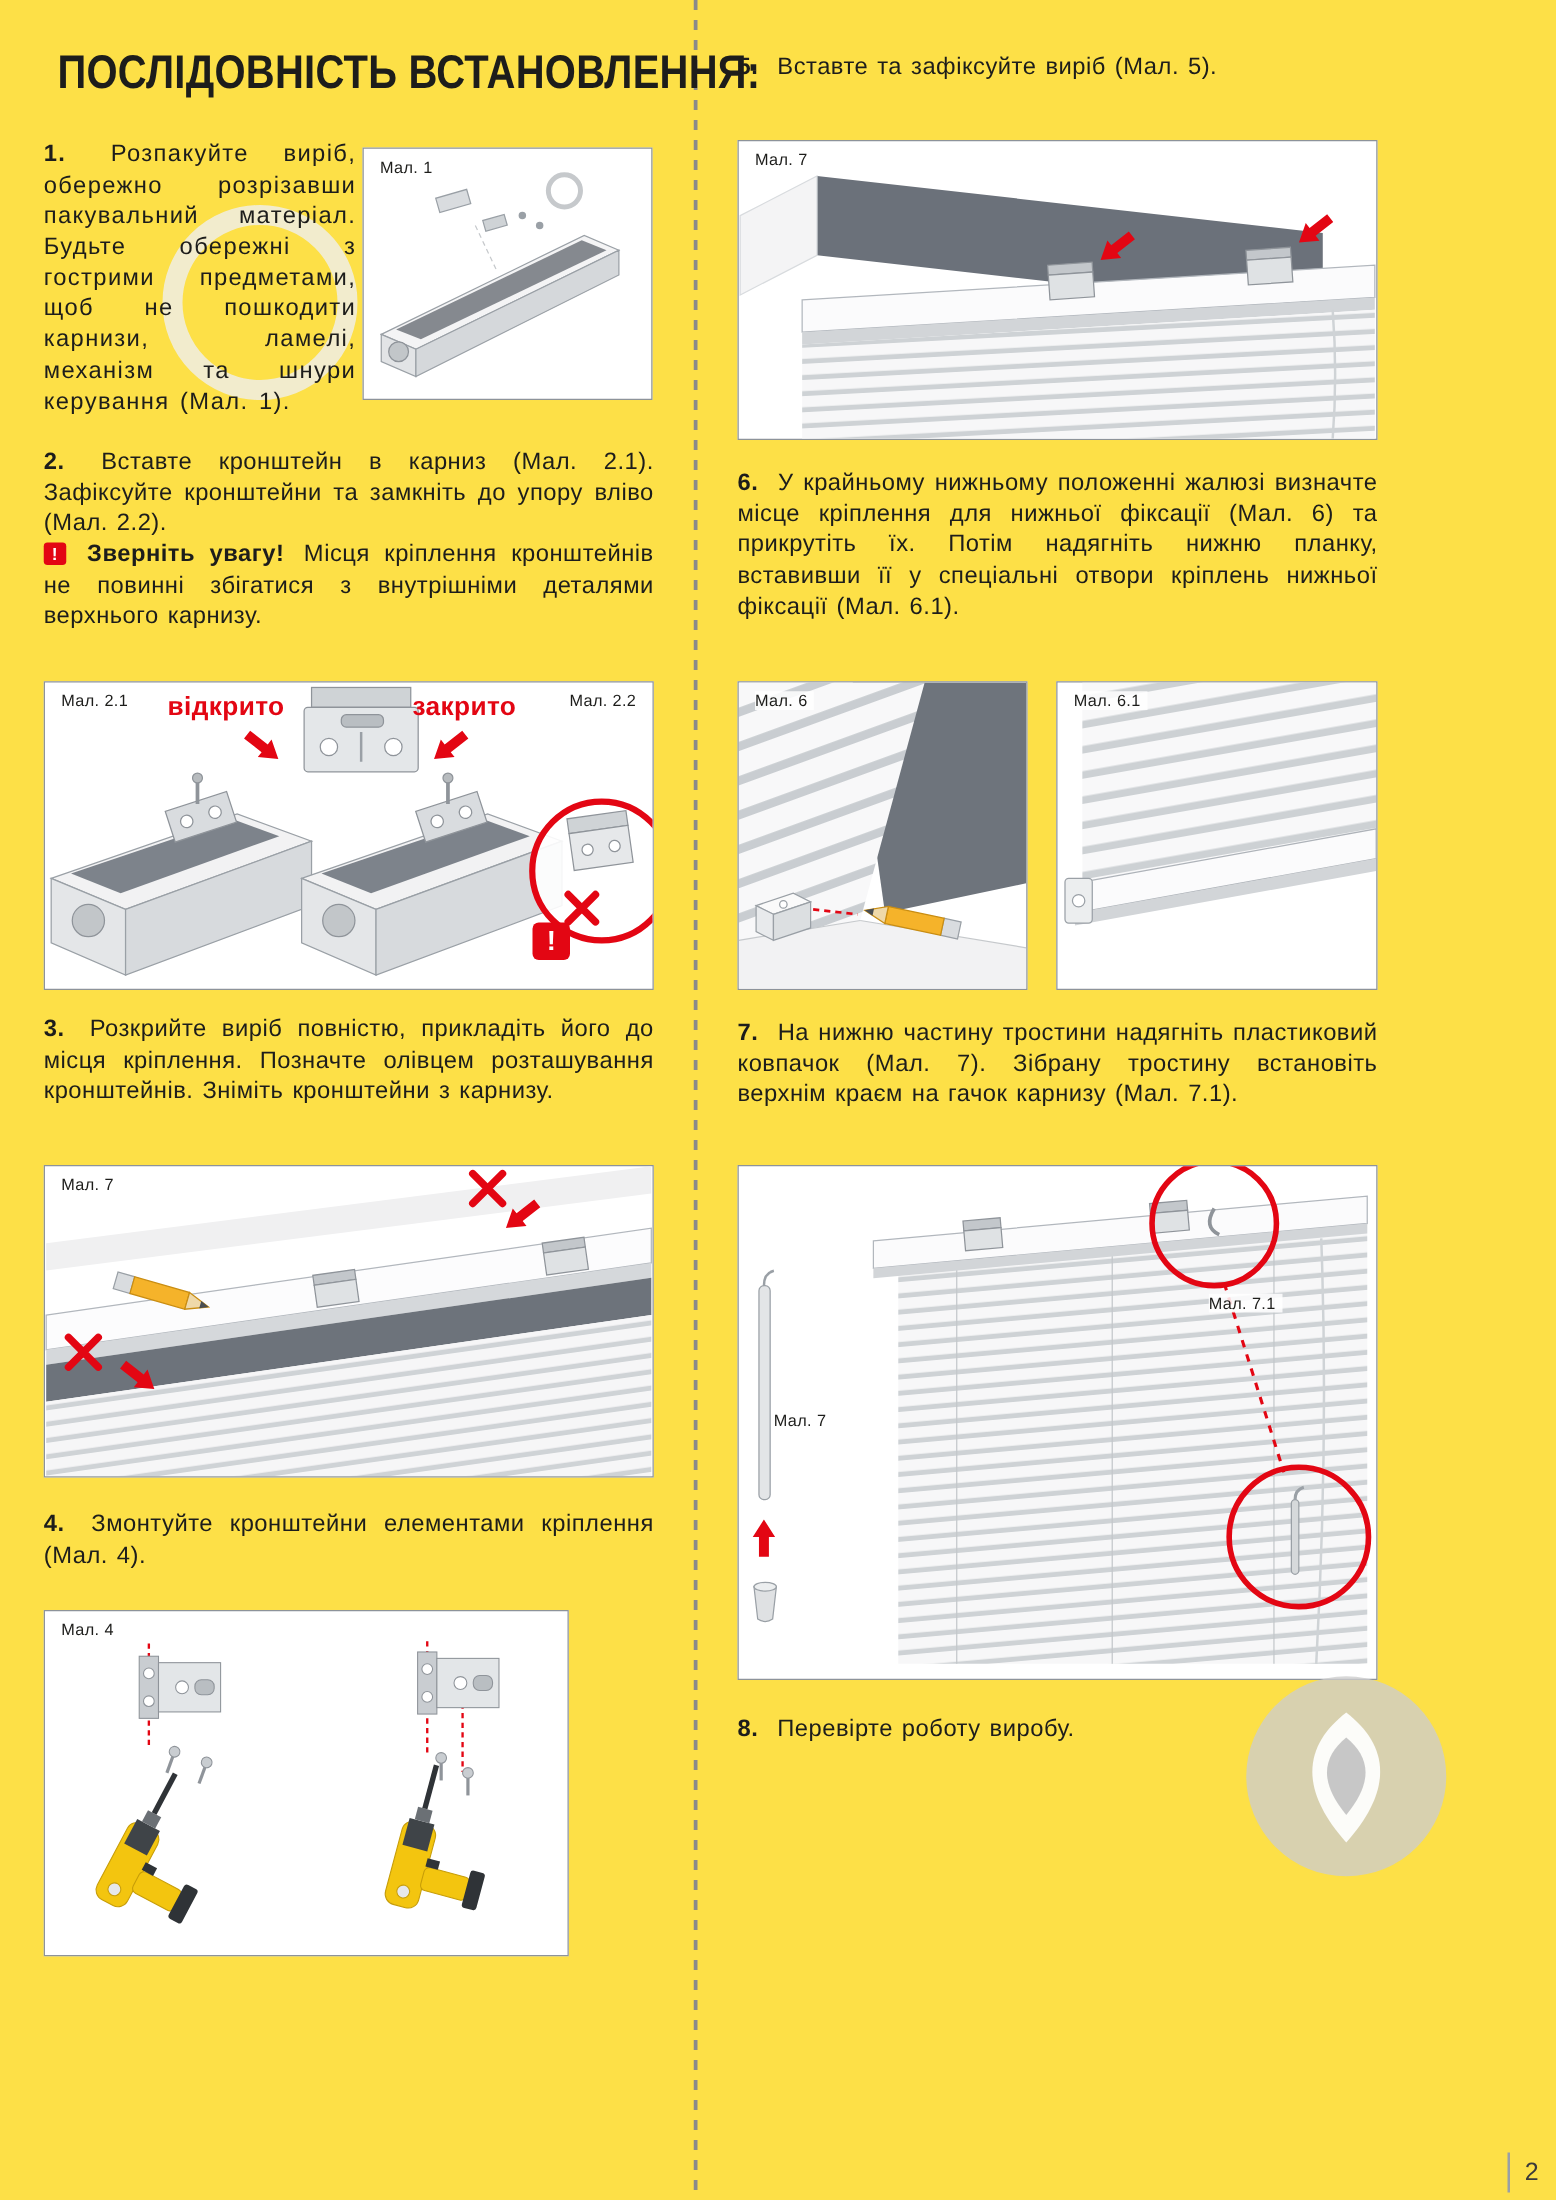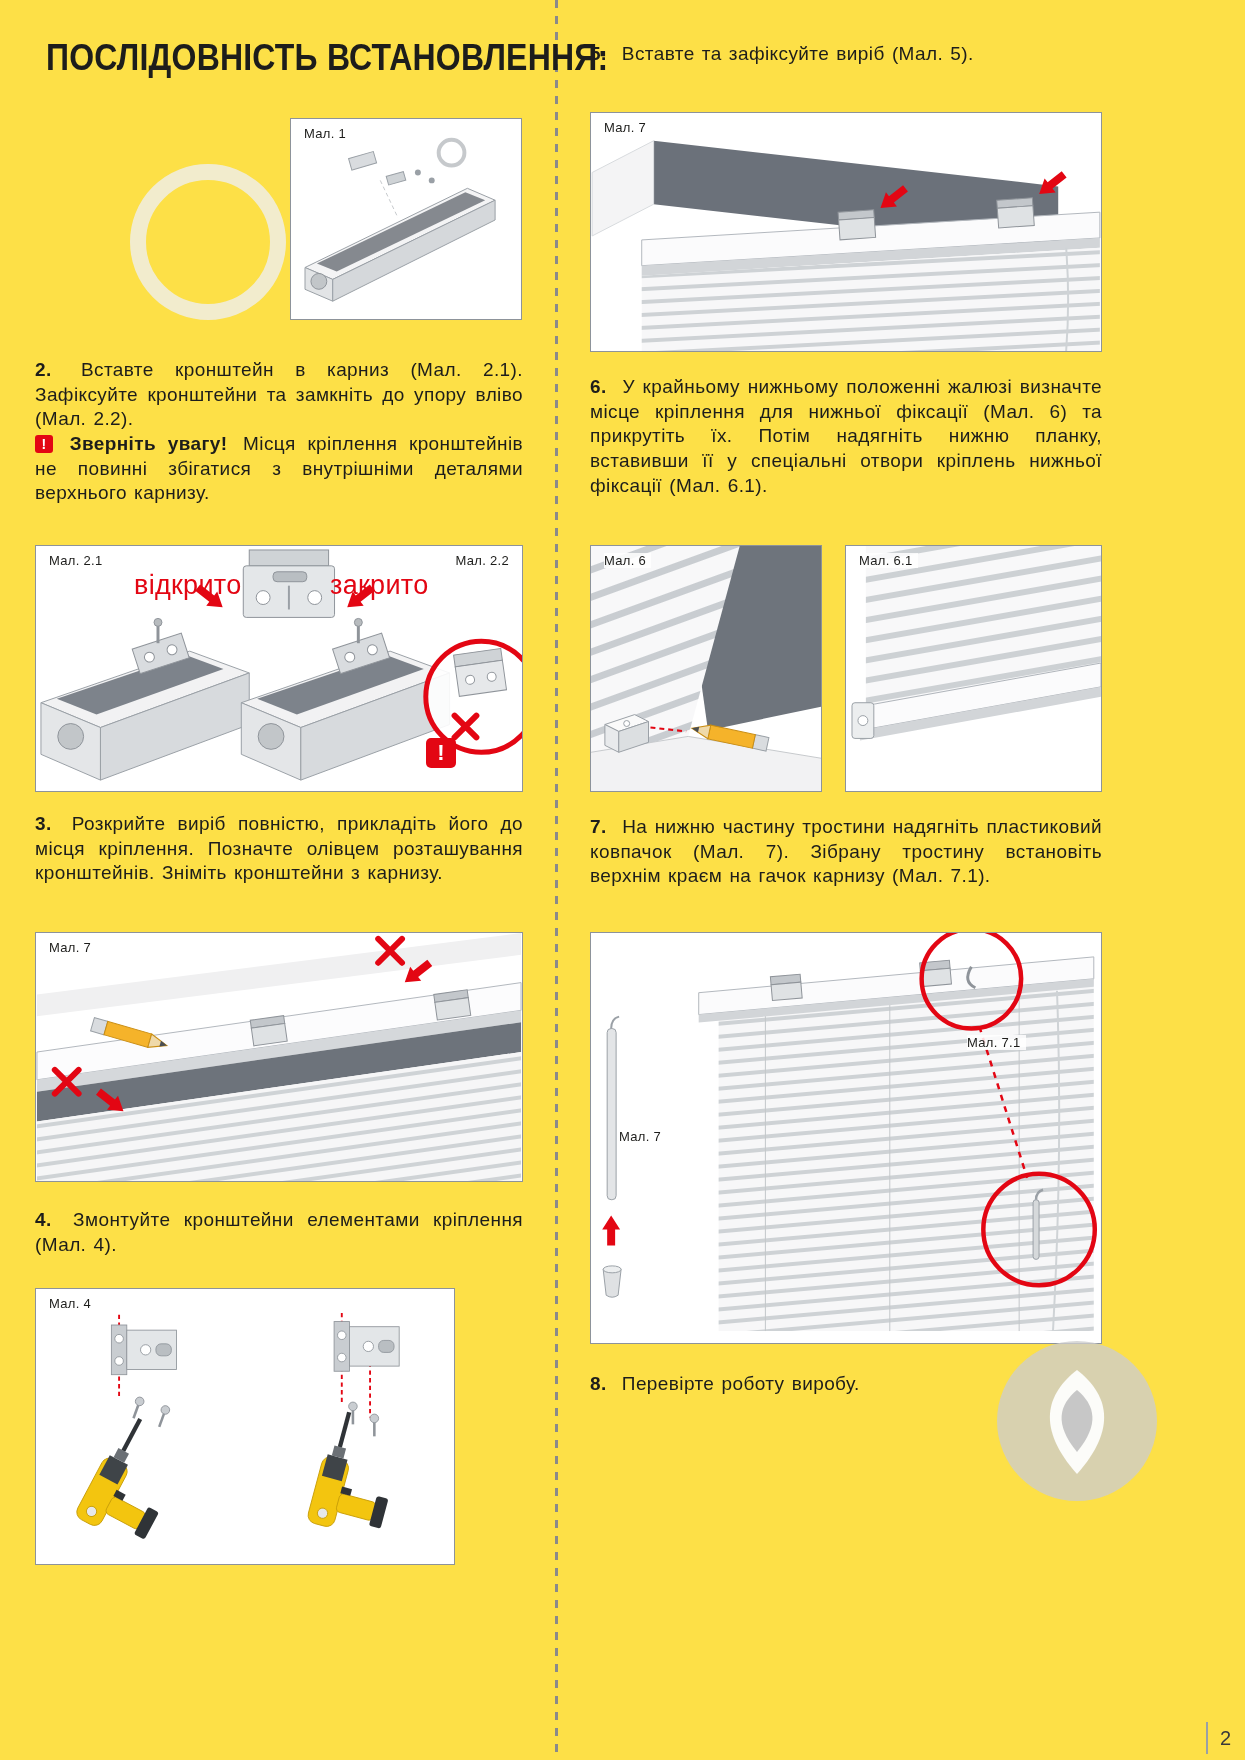--- a/index.html
+++ b/index.html
@@ -17,21 +17,21 @@
               color:#fff;font-weight:bold;text-align:center;line-height:18px;font-size:14px;
               vertical-align:1px;margin-right:5px}
   .warn-badge.big{position:absolute;width:30px;height:30px;line-height:30px;font-size:22px;
                   border-radius:5px;z-index:4;margin:0}
   .warn-title{padding-right:4px}
   .figbox{position:absolute;margin:0;border:1.5px solid #8d939a;background:#fff;box-sizing:border-box}
   .figbox .art{position:absolute;left:0;top:0;width:100%;height:100%}
   .figlabel{position:absolute;left:13px;top:7px;font-size:13px;letter-spacing:.3px;
             background:rgba(255,255,255,.85);padding:0 5px 0 0;z-index:3}
   .figlabel.right{left:auto;right:13px;padding:0 0 0 5px}
-  .redlabel{position:absolute;top:24px;font-size:27px;font-weight:normal;color:#e30613;z-index:3;
+  .redlabel{position:absolute;top:8px;font-size:21px;font-weight:bold;color:#e30613;z-index:3;
             letter-spacing:.3px}
   .arr{fill:#e30613}
   .rx{stroke:#e30613;stroke-width:6;stroke-linecap:round;fill:none}
   .rdash{stroke:#e30613;stroke-width:2.2;stroke-dasharray:5 4}
   .pagenum{position:absolute;right:14px;bottom:6px;display:flex;align-items:center;gap:12px;
            font-size:20px;color:#3a3a3a}
   .pn-line{width:1.5px;height:32px;background:#9aa0a6}
   .wm{position:absolute;pointer-events:none}
   svg{display:block}
 </style>
@@ -41,20 +41,24 @@
 <div class="page">
 
   <svg class="wm" style="left:118px;top:152px" width="180" height="180" viewBox="0 0 180 180">
     <circle cx="90" cy="90" r="70" fill="none" stroke="#efefef" stroke-width="16" opacity="0.8"></circle>
   </svg>
 
   <div class="divider"></div>
 
   <h1 class="title">ПОСЛІДОВНІСТЬ ВСТАНОВЛЕННЯ:</h1>
 
+  <p class="step narrow" style="left:35px;top:112px;width:250px">
+    <b class="stepnum">1.</b>
+    <span>Розпакуйте виріб, обережно розрізавши пакувальний матеріал. Будьте обережні з гострими предметами, щоб не пошкодити карнизи, ламелі, механізм та шнури керування (Мал. 1).</span>
+  </p>
 
   <figure class="figbox" style="left:290px;top:118px;width:232px;height:202px">
     <svg class="art" viewBox="0 0 232 202">
       <g>
         <circle cx="162" cy="34" r="13" fill="none" stroke="#c6c9cc" stroke-width="4"></circle>
         <g transform="translate(58,40) rotate(-16)">
           <rect width="26" height="12" fill="#d9dcdf" stroke="#9aa0a6"></rect>
         </g>
         <g transform="translate(96,58) rotate(-16)">
           <rect width="18" height="9" fill="#cfd3d6" stroke="#9aa0a6"></rect>

